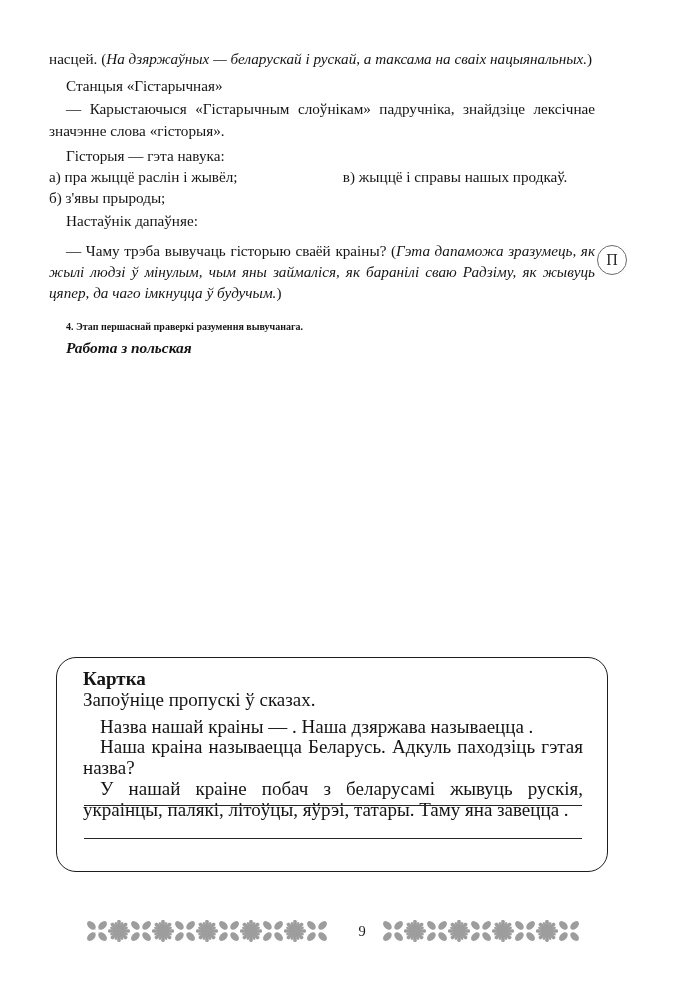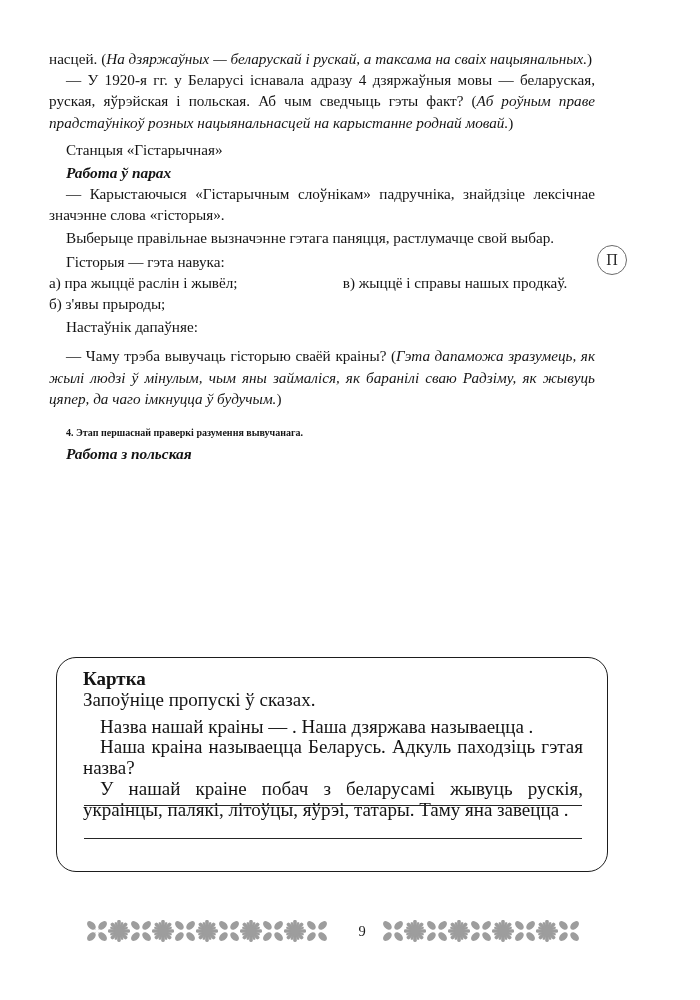--- a/index.html
+++ b/index.html
@@ -161,35 +161,32 @@
 </style>
 </head>
 <body>
 
 <div class="page">
 
   <div class="content">
 
     <p class="noindent"><span>насцей. (</span><span class="it">На дзяржаўных — беларускай і рускай, а таксама на сваіх нацыянальных.</span><span>)</span></p>
 
-    <p class="indent"><span>— У 1920-я гг. у Беларусі існавала адразу 4 дзяржаўныя мовы — беларуская, руская, яўрэйская і польская. Аб чым сведчыць гэты факт? (</span><span class="it">Аб роўным праве прадстаўнікоў розных нацыянальнасцей на карыстанне роднай мовай.</span><span>)</span></p>
 
     <div class="gap-md"></div>
 
     <p class="indent">Станцыя «Гістарычная»</p>
 
     <div class="gap-sm"></div>
 
-    <p class="sub-head">Работа ў парах</p>
 
     <p class="indent">— Карыстаючыся «Гістарычным слоўнікам» падручніка, знайдзіце лексічнае значэнне слова «гісторыя».</p>
 
     <div class="gap-sm"></div>
 
-    <p class="indent">Выберыце правільнае вызначэнне гэтага паняцця, растлумачце свой выбар.</p>
 
     <div class="gap-sm"></div>
 
     <p class="indent">Гісторыя — гэта навука:</p>
 
     <div class="options-row">
       <div class="opt-col-a">
         <div>а) пра жыццё раслін і жывёл;</div>
         <div>б) з'явы прыроды;</div>
       </div>

